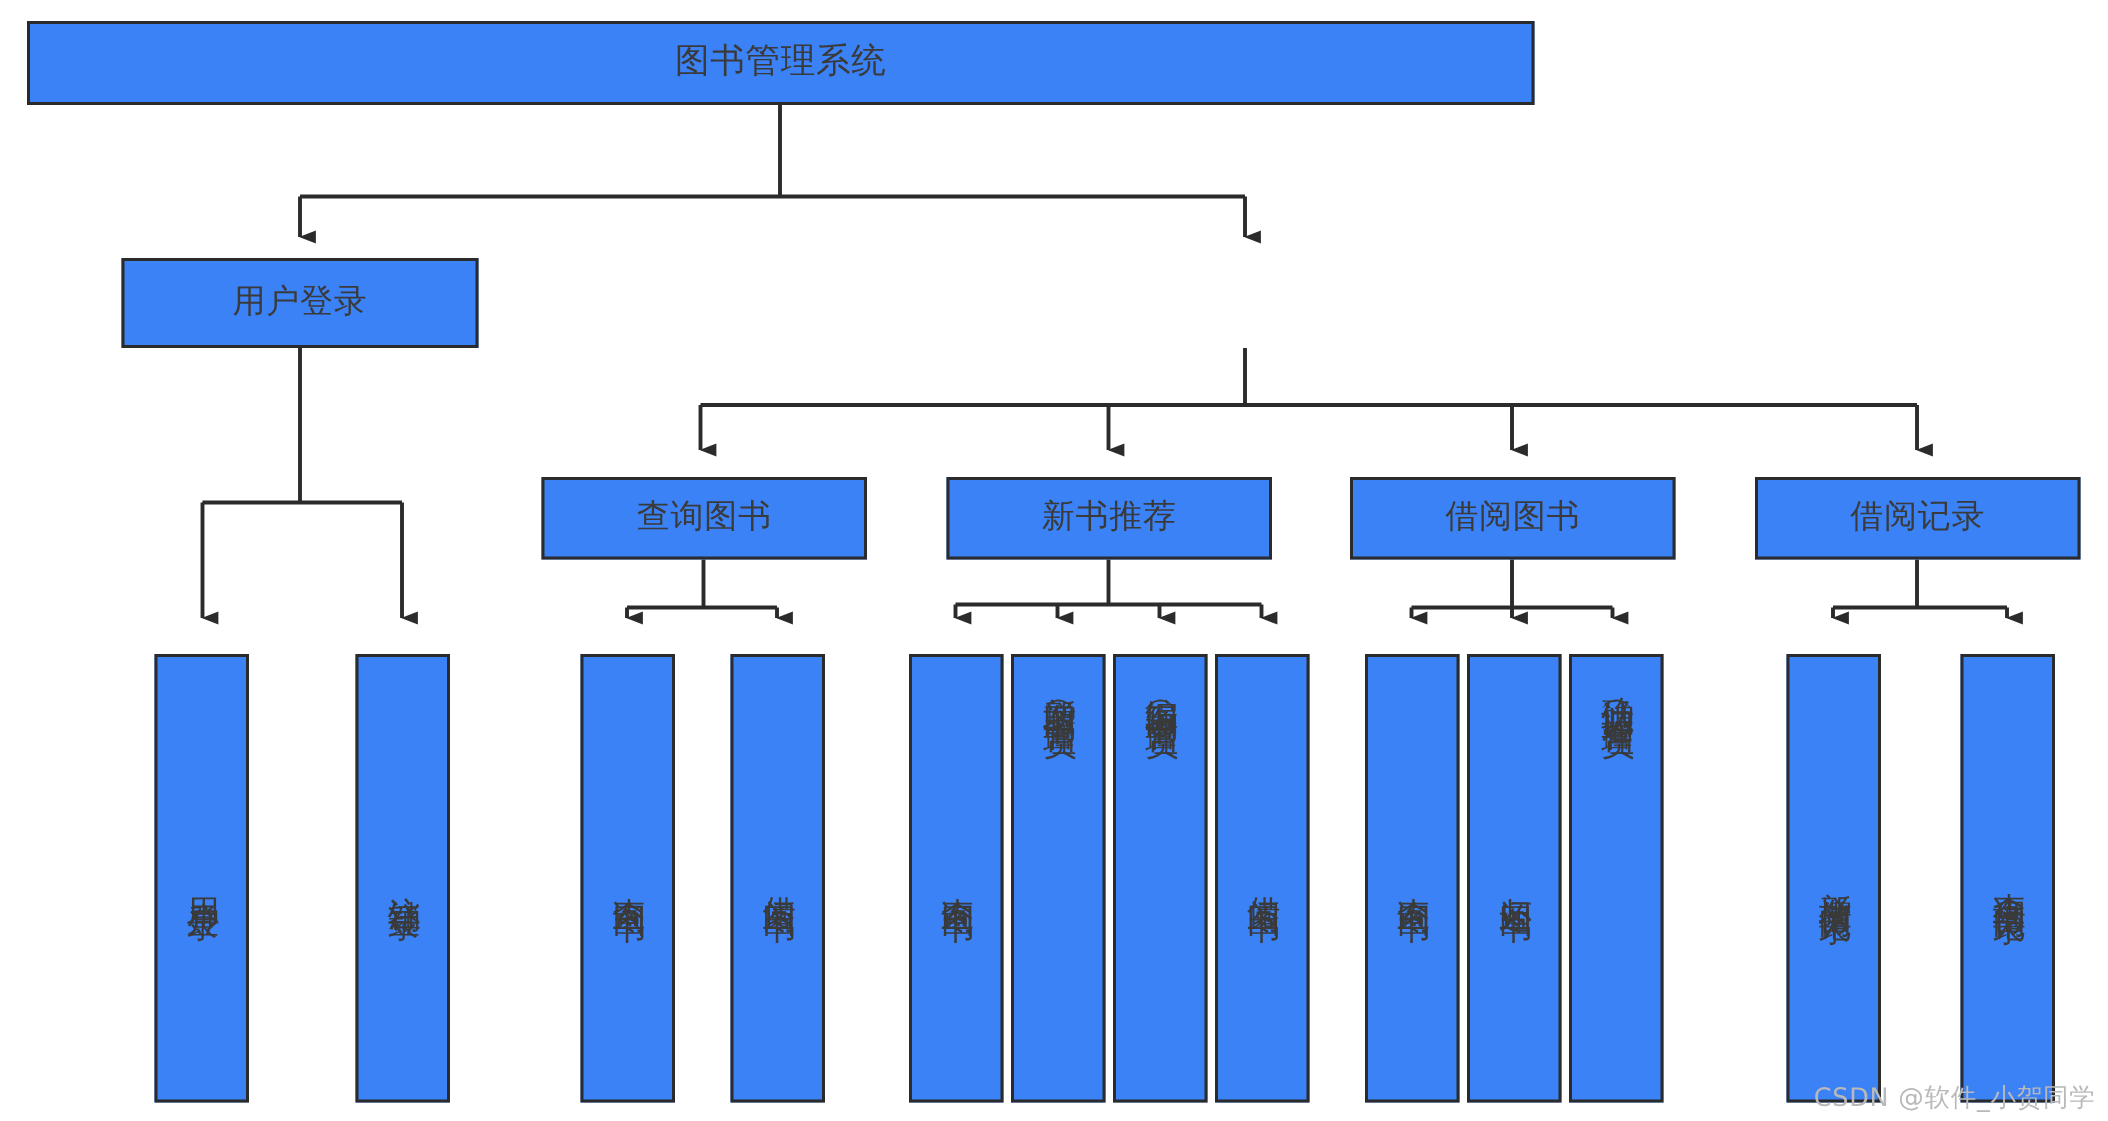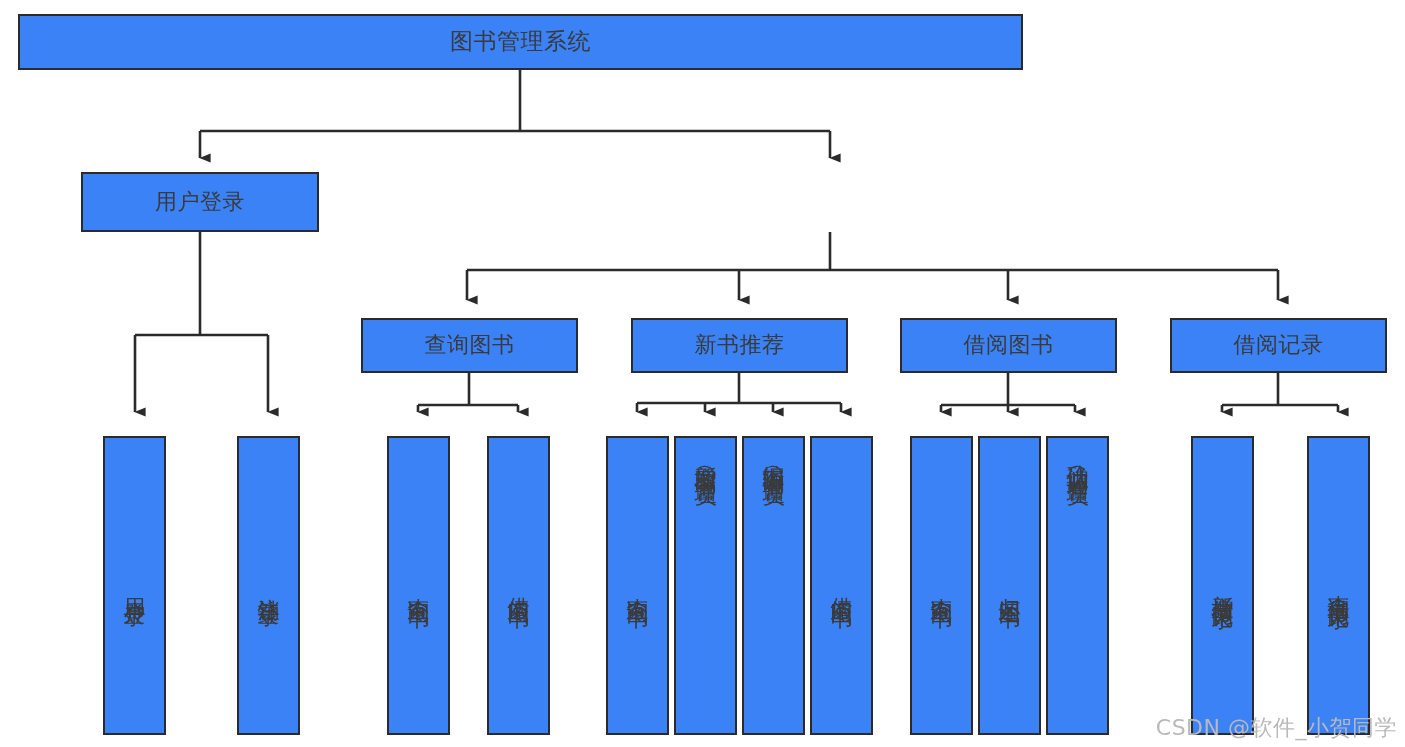--- a/index.html
+++ b/index.html
@@ -67,21 +67,21 @@
   }
   
   .node.vert.centered {
     align-items: center;
     padding-top: 0;
   }
   .watermark {
     position: absolute;
     right: 8px;
     bottom: 4px;
-    font-size: 22px;
+    font-size: 17px;
     color: #b9b9b9;
     letter-spacing: 0.5px;
     z-index: 3;
     white-space: pre;
   }
 </style>
 </head>
 <body>
 
 <div id="diagram">

